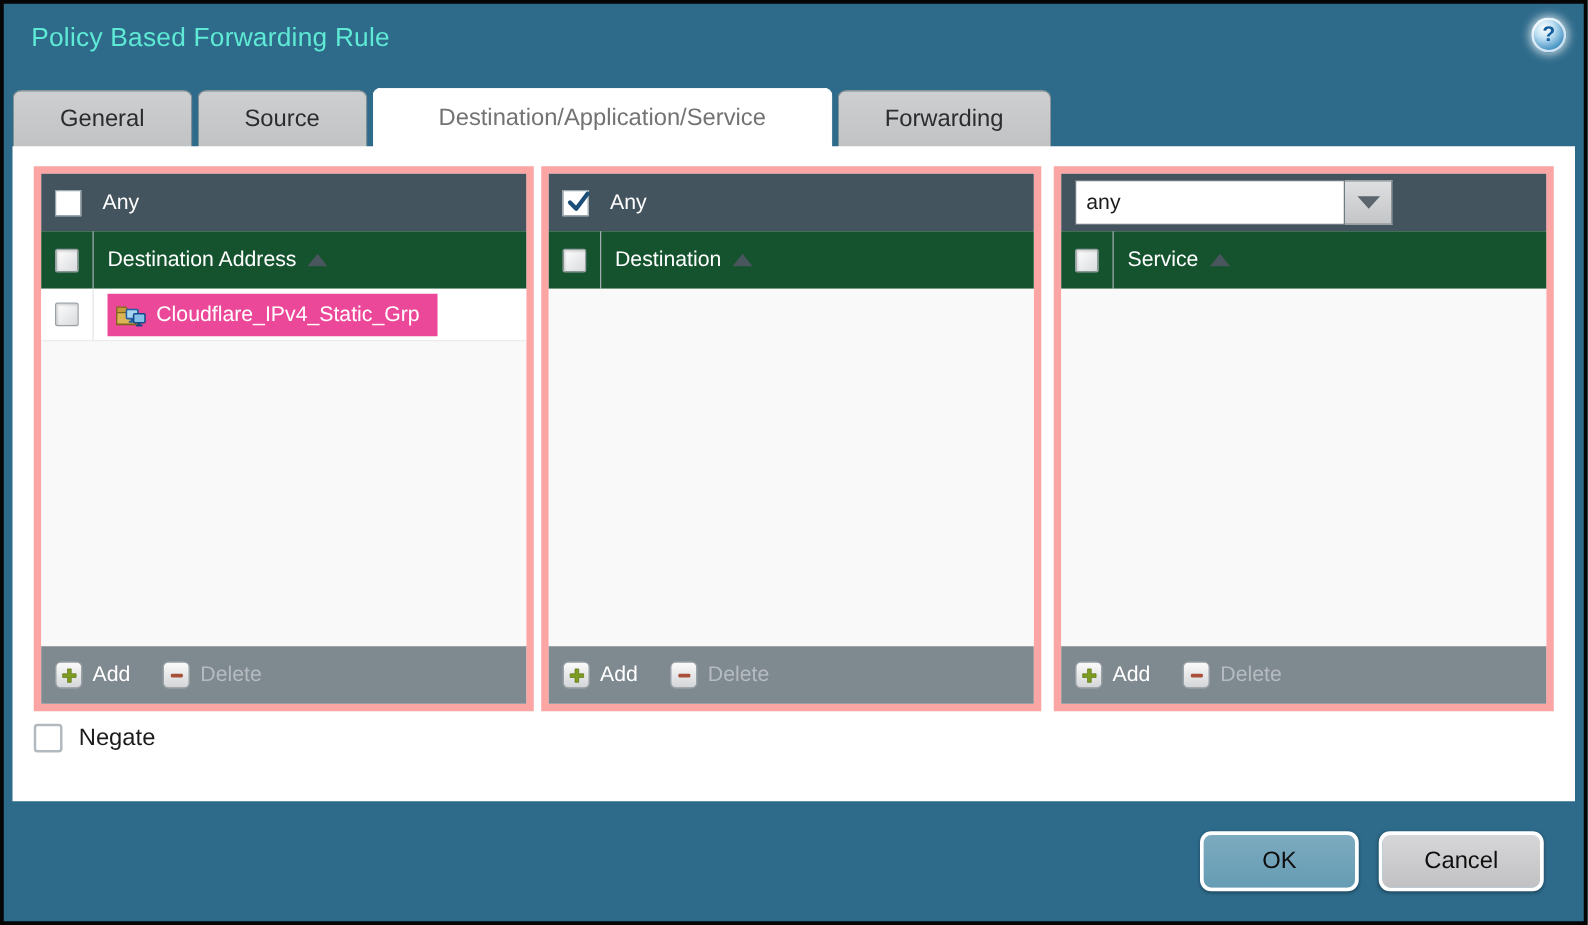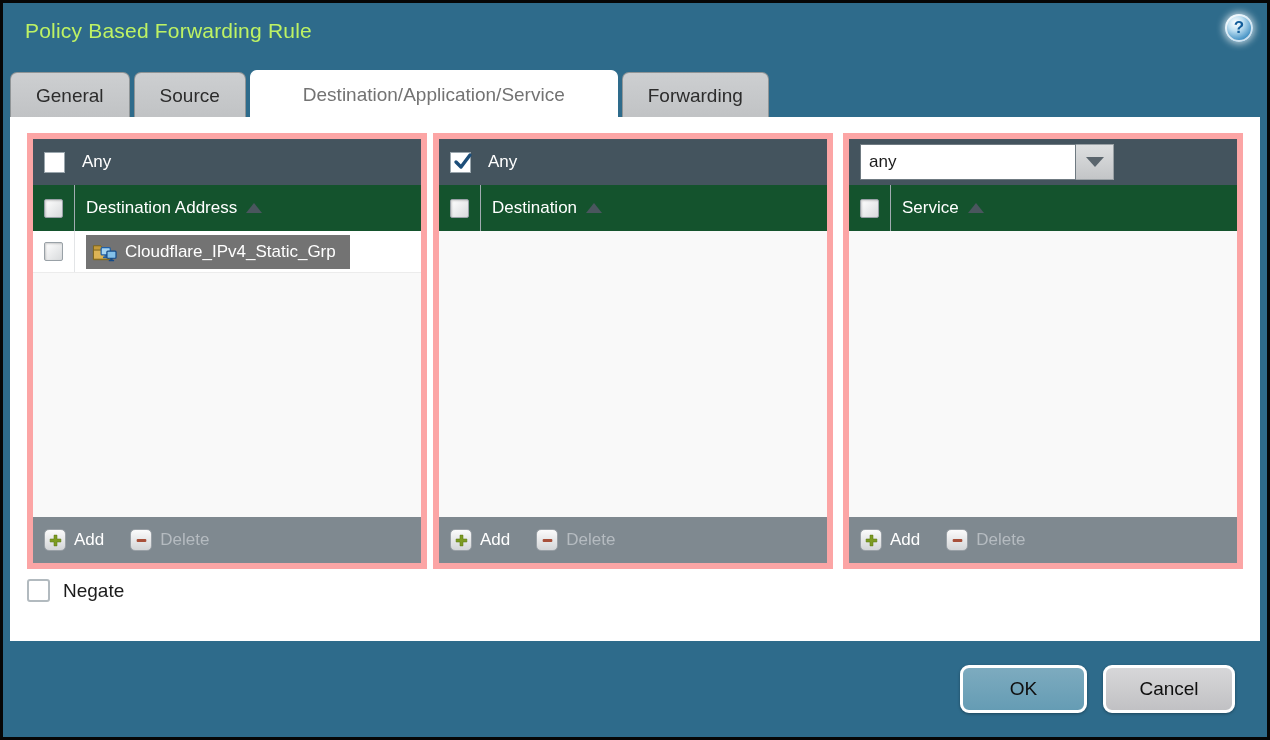--- a/index.html
+++ b/index.html
@@ -6,35 +6,35 @@
   html,body { width:1270px; height:740px; background:#1a1a1a; font-family:"Liberation Sans", sans-serif; }
 
   .dialog {
     position:relative; width:1270px; height:740px;
     background:#2e6b8b; border:3px solid #060606; overflow:hidden;
   }
 
   
   .title {
     position:absolute; left:22px; top:16px;
-    font-size:21px; color:#bef264; letter-spacing:.2px;
+    font-size:21px; color:#5eead4; letter-spacing:.2px;
   }
   .help {
     position:absolute; right:14px; top:11px;
     width:28px; height:28px; border-radius:50%;
     background:radial-gradient(circle at 38% 32%, #ffffff 0%, #bfe0f2 30%, #3e8ec2 70%, #1d6aa6 100%);
     box-shadow:0 0 7px 2px rgba(255,255,255,.65), inset 0 0 0 2px rgba(255,255,255,.75);
     display:grid; place-items:center;
     color:#125d9b; font-size:17px; font-weight:bold; cursor:pointer;
   }
 
   
   .tabs { position:absolute; left:7px; top:67px; display:flex; gap:4px; align-items:flex-end; }
   .tab {
-    height:47px; line-height:45px; padding:0 25px;
+    height:47px; line-height:45px; padding:0 37px;
     background:linear-gradient(#cdcfd1,#c0c2c4);
     border:1px solid #8f9496; border-bottom:none;
     border-radius:7px 7px 0 0;
     font-size:19px; color:#2c2c2c; cursor:pointer; white-space:nowrap;
   }
   .tab.active {
     background:#fff; border-color:#fff; color:#737373;
     height:49px; line-height:47px; padding:0 52px; position:relative; z-index:3;
   }
 
@@ -51,21 +51,21 @@
 
   .col-header { height:46px; flex:0 0 46px; background:#14532d; display:flex; align-items:center; }
   .hdr-cb-cell { width:42px; height:100%; display:flex; align-items:center; justify-content:center; border-right:1px solid #a2abb1; }
   .hdr-label { color:#fff; font-size:17px; margin-left:11px; cursor:pointer; }
   .sort-asc { width:0; height:0; margin-left:9px; border-left:8px solid transparent; border-right:8px solid transparent; border-bottom:10px solid #4a565e; cursor:pointer; }
 
   .col-list { flex:1; background:#f9f9f9; overflow:hidden; }
   .row { height:42px; background:#fff; border-bottom:1px solid #ececec; display:flex; align-items:center; }
   .row-cb-cell { width:42px; height:100%; display:flex; align-items:center; justify-content:center; border-right:1px solid #e3e5e7; }
   .chip {
-    margin-left:11px; height:34px; background:#737373;
+    margin-left:11px; height:34px; background:#ec4899;
     display:inline-flex; align-items:center; gap:8px; padding:0 14px 0 6px;
     color:#fff; font-size:17px; cursor:pointer;
   }
 
   .col-footer { height:46px; flex:0 0 46px; background:#7f8990; display:flex; align-items:center; padding:0 11px; gap:26px; }
   .ftr-btn { display:inline-flex; align-items:center; gap:8px; font-size:17px; cursor:pointer; }
   .ftr-btn.add { color:#fff; }
   .ftr-btn.del { color:#b5bbc0; cursor:default; }
   .icon-box {
     width:22px; height:22px; border-radius:5px;

